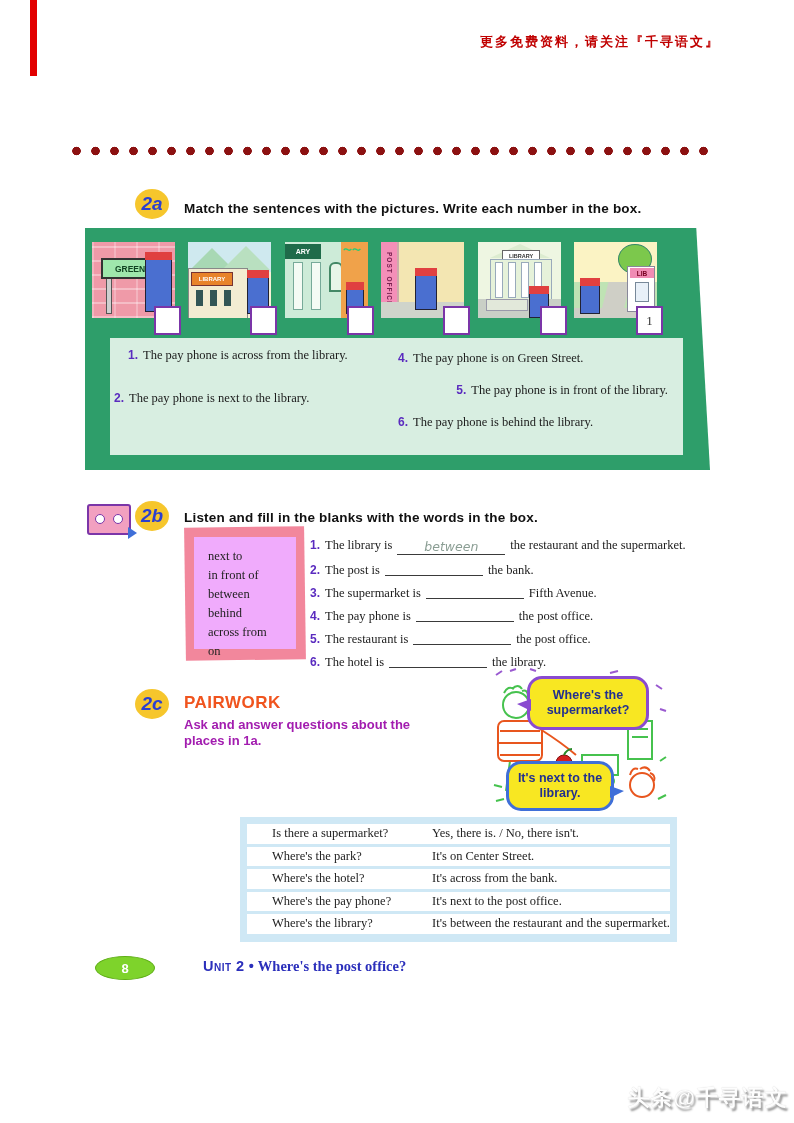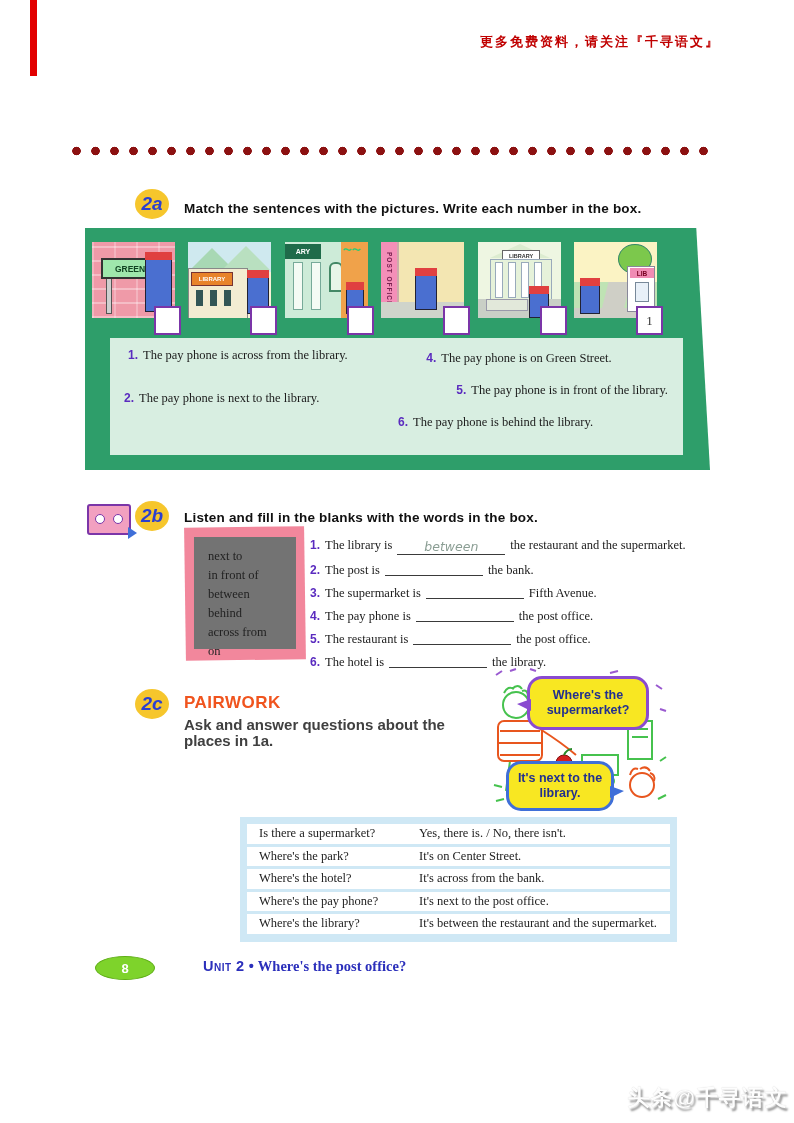--- a/index.html
+++ b/index.html
@@ -38,51 +38,51 @@
 
   
   .cassette{position:absolute;left:87px;top:504px;width:40px;height:27px;background:#f2a0c0;
             border:2px solid #7b35a8;border-radius:3px;}
   .cassette .reel{position:absolute;top:8px;width:8px;height:8px;border-radius:50%;background:#fff;border:1px solid #7b35a8;}
   .cassette .r1{left:6px;} .cassette .r2{right:6px;}
   .cassette .play{position:absolute;right:-8px;bottom:-6px;width:0;height:0;
             border-left:9px solid #3f6fd8;border-top:6px solid rgba(0,0,0,0);border-bottom:6px solid rgba(0,0,0,0);}
   .wordbox{position:absolute;left:185px;top:527px;width:120px;height:133px;background:#f2879c;
            transform:rotate(-.8deg);}
-  .wordbox-in{position:absolute;left:9px;top:10px;right:9px;bottom:11px;background:#737373;
+  .wordbox-in{position:absolute;left:9px;top:10px;right:9px;bottom:11px;background:#f0abfc;
            transform:rotate(.8deg);padding:10px 0 0 14px;box-sizing:border-box;}
   .wordbox-in div{font-family:"Liberation Serif",serif;font-size:12.5px;color:#222;line-height:19px;}
   .s2b{position:absolute;left:310px;font-family:"Liberation Serif",serif;font-size:12.5px;color:#1a1a1a;white-space:nowrap;}
   .blank{display:inline-block;border-bottom:1.3px solid #3a3a3a;width:98px;height:14px;line-height:14px;
          text-align:center;margin:0 5px;vertical-align:-2px;
          font-family:"DejaVu Sans",sans-serif;font-style:italic;font-size:12.5px;color:#8b9e94;}
 
   
   .pairwork{position:absolute;left:184px;top:693px;color:#f0541e;font-weight:bold;font-size:17px;letter-spacing:.5px;}
-  .instr2c{position:absolute;left:184px;top:717px;width:268px;font-weight:bold;font-size:15px;line-height:15.5px;color:#404040;}
+  .instr2c{position:absolute;left:184px;top:717px;width:268px;font-weight:bold;font-size:13px;line-height:15.5px;color:#a21caf;}
   .bubble{position:absolute;background:#f8e722;border-radius:15px;display:flex;align-items:center;justify-content:center;
           text-align:center;color:#22308f;font-weight:bold;font-size:12.5px;line-height:15px;z-index:3;}
   .bub-q{left:527px;top:676px;width:116px;height:48px;border:3px solid #8a4bd0;}
   .bub-q:after{content:"";position:absolute;left:-13px;top:20px;width:0;height:0;
           border-right:14px solid #8a4bd0;border-top:5px solid rgba(0,0,0,0);border-bottom:7px solid rgba(0,0,0,0);}
   .bub-a{left:506px;top:761px;width:102px;height:44px;border:3px solid #3f6fd8;}
   .bub-a:after{content:"";position:absolute;right:-13px;top:22px;width:0;height:0;
           border-left:14px solid #3f6fd8;border-top:5px solid rgba(0,0,0,0);border-bottom:7px solid rgba(0,0,0,0);}
 
   
   .gf-ellipse{position:absolute;left:97px;top:842px;width:140px;height:86px;border-radius:50%;
           background:#f8d23c;box-shadow:6px 7px 0 -2px #6a55a8;display:flex;flex-direction:column;
           align-items:center;justify-content:center;z-index:2;}
   .gf-1{font-family:"Liberation Serif",serif;font-weight:bold;font-size:26px;color:#2433b8;line-height:26px;}
   .gf-2{font-weight:bold;font-size:17px;letter-spacing:5px;color:#2433b8;margin-top:2px;}
   .gf-table{position:absolute;left:240px;top:817px;width:437px;background:#cfe8f5;padding:7px 7px 8px 7px;box-sizing:border-box;}
   .gf-row{display:flex;background:#fff;margin-bottom:3px;height:19.5px;align-items:center;
           font-family:"Liberation Serif",serif;font-size:12.5px;color:#222;}
   .gf-row:last-child{margin-bottom:0;}
-  .gf-q{width:150px;padding-left:12px;flex:none;}
+  .gf-q{width:150px;padding-left:25px;flex:none;}
   .gf-a{padding-left:10px;}
 
   
   .pagenum{position:absolute;left:95px;top:956px;width:60px;height:24px;border-radius:50%;
           background:#7ed32b;border:1px solid #5fae17;box-sizing:border-box;display:flex;align-items:center;
           justify-content:center;color:#fff;font-weight:bold;font-size:13px;}
   .footer{position:absolute;left:203px;top:958px;font-size:14.5px;color:#2b2fbb;font-weight:bold;}
   .footer .sc{font-variant:small-caps;letter-spacing:.5px;}
   .footer .serif{font-family:"Liberation Serif",serif;}
   .watermark{position:absolute;right:6px;top:1083px;font-size:22px;font-weight:bold;letter-spacing:1px;
@@ -206,24 +206,24 @@
         <span></span>
       </div>
     <div class="ansbox" style="left:551px;">
         <span>1</span>
       </div>
 
     <div class="mintbox">
       <div class="s2a" style="left:18px;top:9px;width:235px;">
         <span class="num">1.</span><span>The pay phone is across from the library.</span>
       </div>
-      <div class="s2a" style="left:14px;top:52px;width:262px;">
+      <div class="s2a" style="left:4px;top:52px;width:262px;">
         <span class="num">2.</span><span>The pay phone is next to the library.</span>
       </div>
-      <div class="s2a" style="left:274px;top:12px;width:270px;text-align:center;">
+      <div class="s2a" style="left:288px;top:12px;width:270px;">
         <span class="num">4.</span><span>The pay phone is on Green Street.</span>
       </div>
       <div class="s2a" style="left:288px;top:44px;width:270px;text-align:right;">
         <span class="num">5.</span><span>The pay phone is in front of the library.</span>
       </div>
       <div class="s2a" style="left:288px;top:76px;width:270px;">
         <span class="num">6.</span><span>The pay phone is behind the library.</span>
       </div>
     </div>
   </div>

